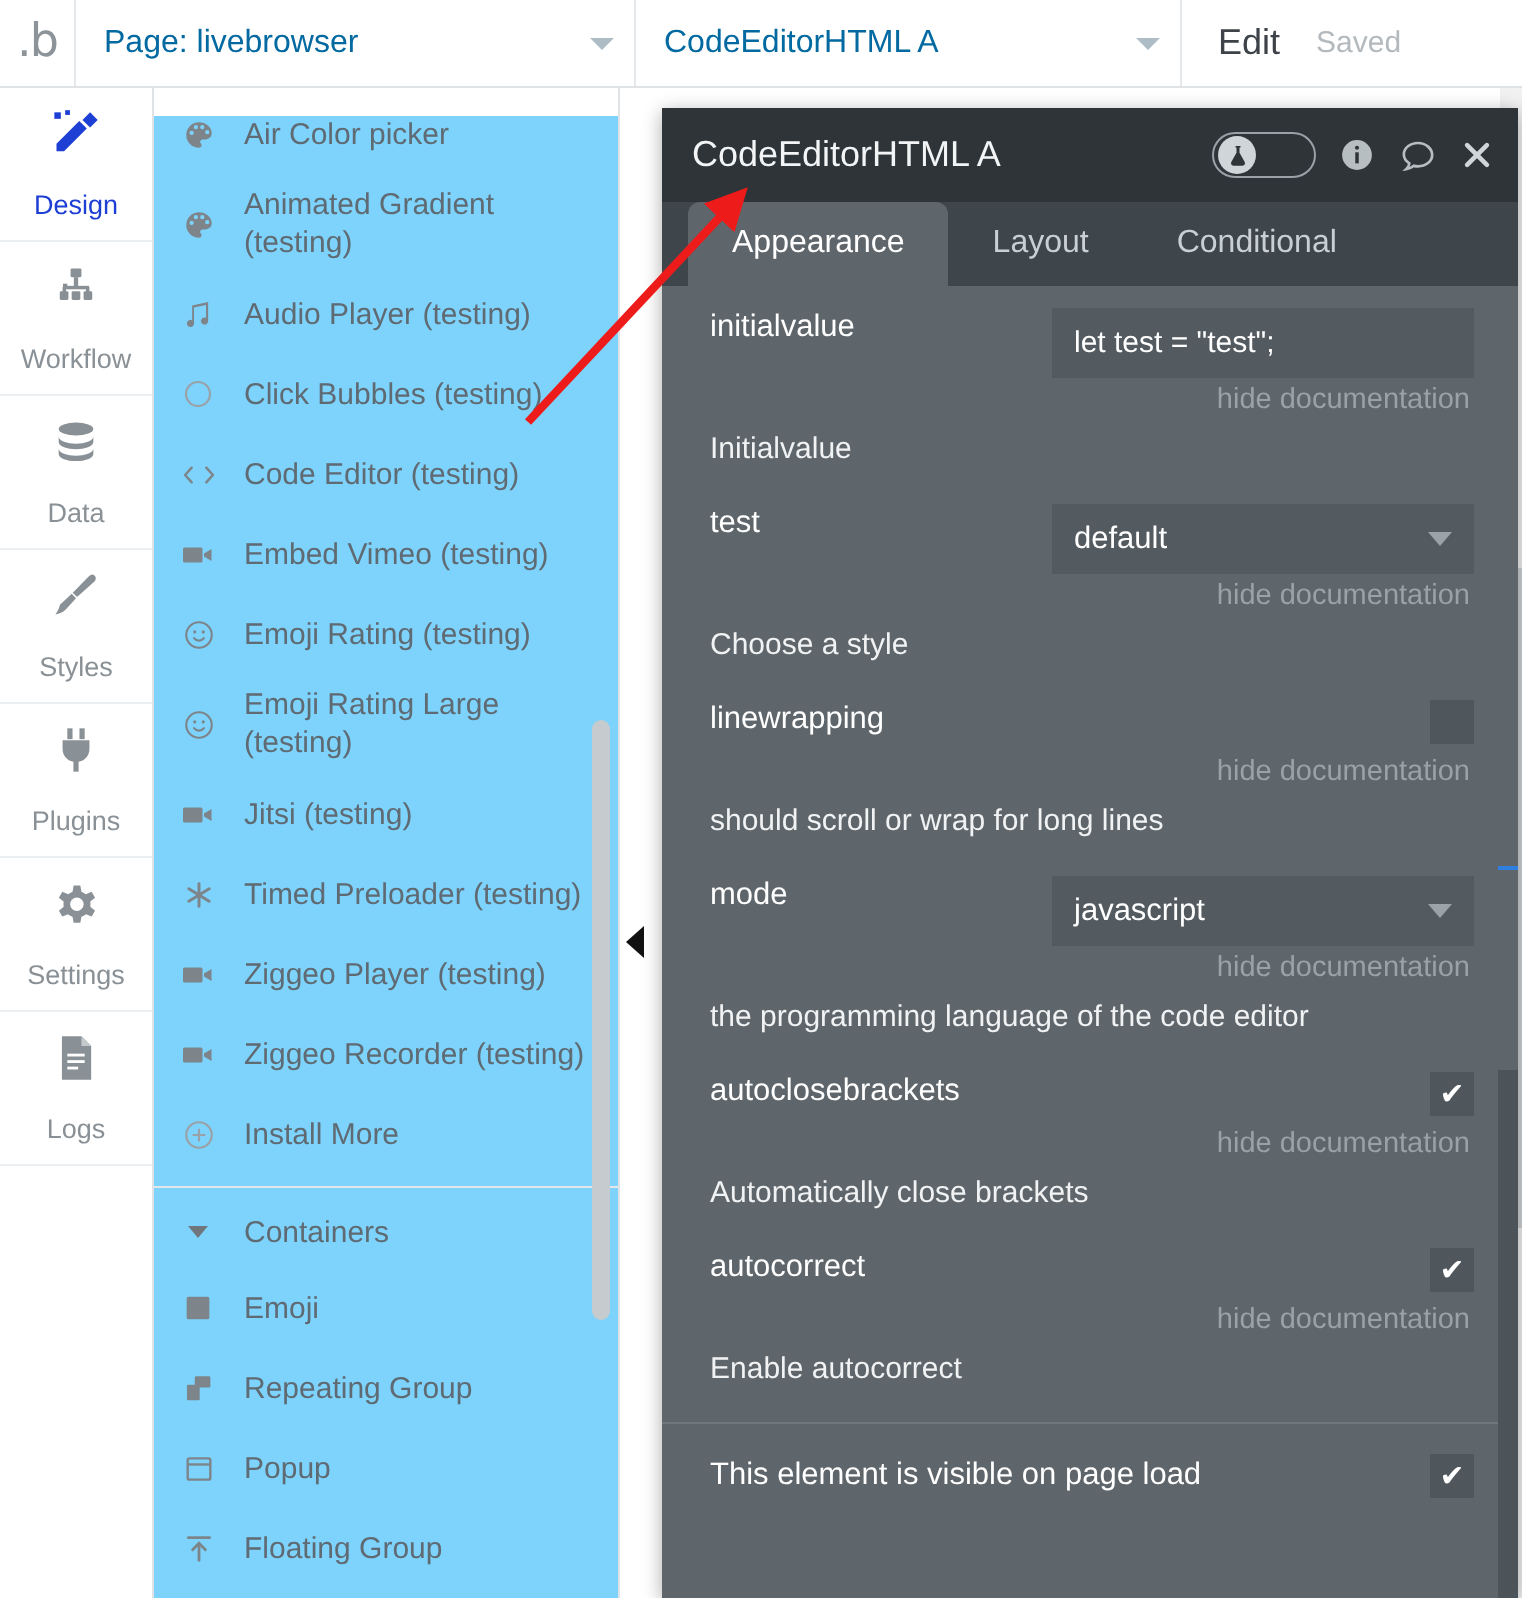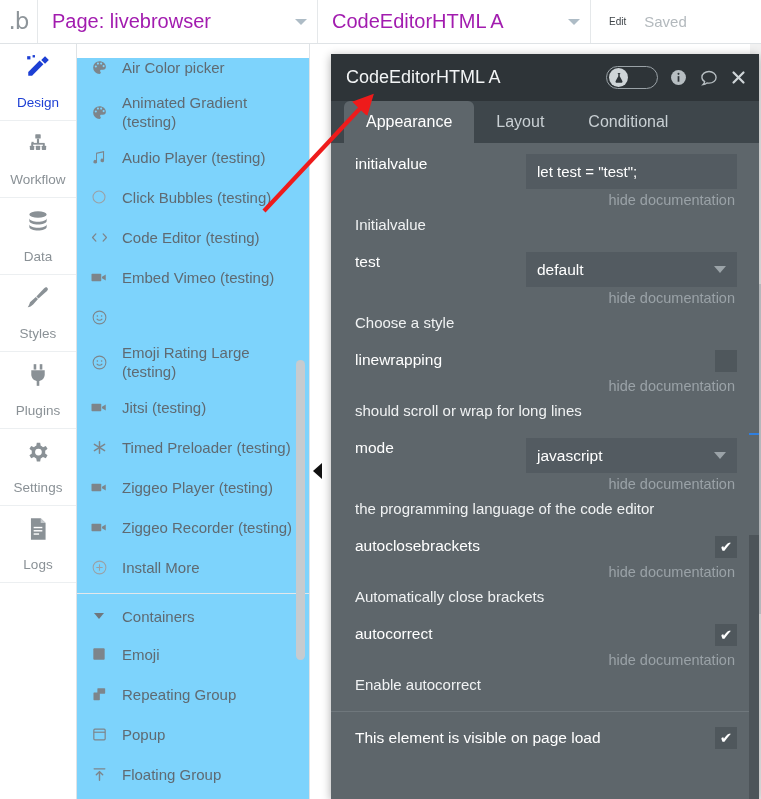--- a/index.html
+++ b/index.html
@@ -21,27 +21,27 @@
     width:38px; height:43px; display:flex; align-items:center; justify-content:center;
     border-right:1px solid #e5e8ea;
   }
   .logo-b { font-family:"DejaVu Sans", sans-serif; font-size:23px; color:#8d9499; line-height:1; letter-spacing:-1px; }
   .top-select {
     height:43px; display:flex; align-items:center; justify-content:space-between;
     padding:0 10px 0 14px; border-right:1px solid #e5e8ea; cursor:pointer;
   }
   .top-select.page { width:280px; }
   .top-select.elem { width:273px; }
-  .top-select .txt { font-size:20px; color:#a21caf; white-space:nowrap; }
+  .top-select .txt { font-size:16px; color:#0369a1; white-space:nowrap; }
   .caret-down {
     width:0;height:0;border-left:6px solid transparent;border-right:6px solid transparent;
     border-top:6px solid #aebcc6; margin-left:8px;
   }
   .top-actions { display:flex; align-items:center; gap:18px; padding-left:18px; }
-  .top-actions .edit { font-size:10px; color:#3d4348; cursor:pointer; }
+  .top-actions .edit { font-size:18px; color:#3d4348; cursor:pointer; }
   .top-actions .saved { font-size:15px; color:#b3b9bd; }
 
   
   .rail {
     position:absolute; left:0; top:44px; width:77px; height:755px;
     background:#fff; border-right:1px solid #dfe3e6;
   }
   .rail-item {
     height:77px; display:flex; flex-direction:column; align-items:center; justify-content:center;
     gap:15px; border-bottom:1px solid #eceff1; cursor:pointer;
@@ -332,20 +332,21 @@
         <span class="lico">
           <svg width="17" height="17" viewBox="0 0 24 24">
               <g fill="none" stroke="#7d858b" stroke-width="1.5">
                 <circle cx="12" cy="12" r="9"></circle>
                 <path d="M8.5 14.2c.9 1.2 2 1.8 3.5 1.8s2.6-.6 3.5-1.8" stroke-linecap="round"></path>
               </g>
               <circle cx="9" cy="9.8" r="1.1" fill="#7d858b"></circle>
               <circle cx="15" cy="9.8" r="1.1" fill="#7d858b"></circle>
             </svg>
         </span>
+        <span class="ltxt">Emoji Rating (testing)</span>
       </div>
 
       <div class="lrow two">
         <span class="lico">
           <svg width="17" height="17" viewBox="0 0 24 24">
               <g fill="none" stroke="#7d858b" stroke-width="1.5">
                 <circle cx="12" cy="12" r="9"></circle>
                 <path d="M8.5 14.2c.9 1.2 2 1.8 3.5 1.8s2.6-.6 3.5-1.8" stroke-linecap="round"></path>
               </g>
               <circle cx="9" cy="9.8" r="1.1" fill="#7d858b"></circle>

